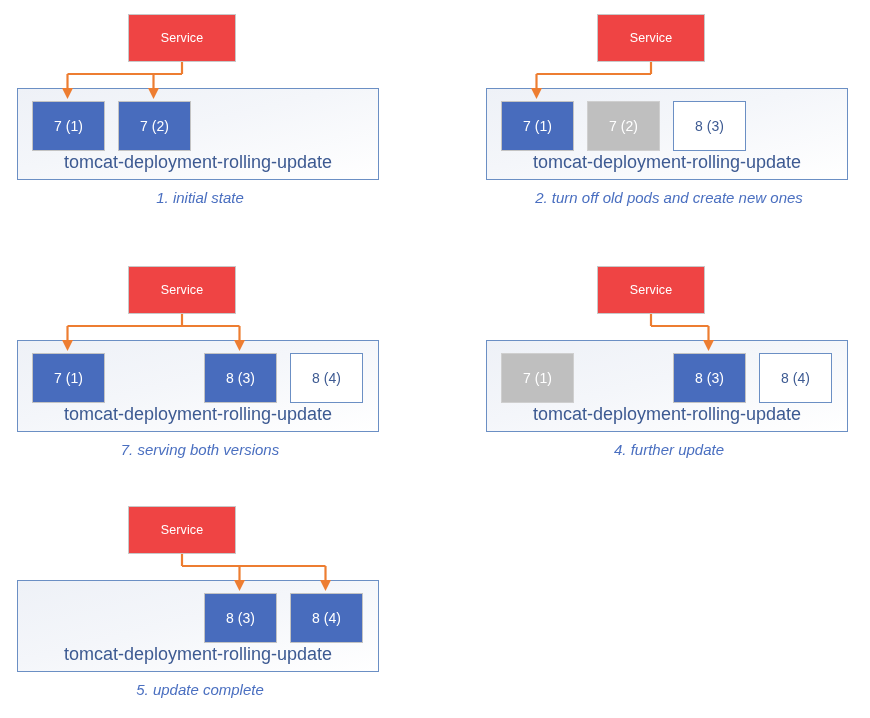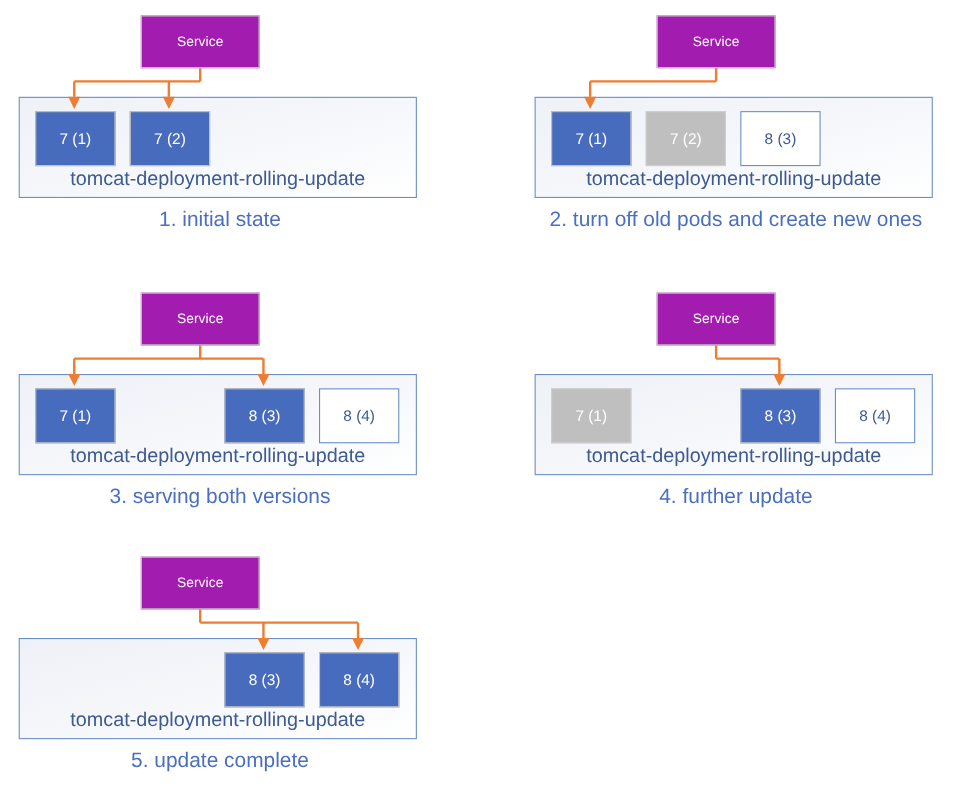--- a/index.html
+++ b/index.html
@@ -31,21 +31,21 @@
     height: 228px;
   }
 
   
   .service-box {
     position: absolute;
     left: 128px;
     top: 14px;
     width: 108px;
     height: 48px;
-    background: #a21caf;
+    background: #ef4444;
     border: 1px solid #c8c8c8;
     box-sizing: border-box;
     display: flex;
     align-items: center;
     justify-content: center;
   }
   .service-label {
     color: #ffffff;
     font-size: 12.5px;
     line-height: 1;
@@ -120,22 +120,23 @@
   }
 
   
   .caption {
     position: absolute;
     left: 0;
     top: 190px;
     width: 400px;
     text-align: center;
     color: #4a6fc0;
-    font-size: 19px;
-    line-height: 1;
+    font-size: 15px;
+    line-height: 1;
+    font-style: italic;
   }
 </style>
 </head>
 <body>
 
 <div id="canvas">
     <div class="panel" style="left: 0px; top: 0px;">
       <div class="service-box">
         <span class="service-label">Service</span>
       </div>
@@ -199,21 +200,21 @@
         <div class="deployment-label">tomcat-deployment-rolling-update</div>
       </div>
       <svg class="arrows" viewBox="0 0 420 228">
         <path d="M 182 62 L 182 74" stroke="#ed7d31" stroke-width="2.2" fill="none"></path>
         <path d="M 67.5 74 L 239.5 74" stroke="#ed7d31" stroke-width="2.2" fill="none"></path>
         <path d="M 67.5 74 L 67.5 88" stroke="#ed7d31" stroke-width="2.2" fill="none"></path>
         <path d="M 62 88 L 73 88 L 67.5 99 Z" fill="#ed7d31"></path>
         <path d="M 239.5 74 L 239.5 88" stroke="#ed7d31" stroke-width="2.2" fill="none"></path>
         <path d="M 234 88 L 245 88 L 239.5 99 Z" fill="#ed7d31"></path>
       </svg>
-      <div class="caption">3. serving both versions</div>
+      <div class="caption">7. serving both versions</div>
     </div>
     <div class="panel" style="left: 469px; top: 252px;">
       <div class="service-box">
         <span class="service-label">Service</span>
       </div>
       <div class="deployment">
         <div class="pod slot1 terminating">
           <span>7 (1)</span>
         </div>
         <div class="pod slot3 active">

